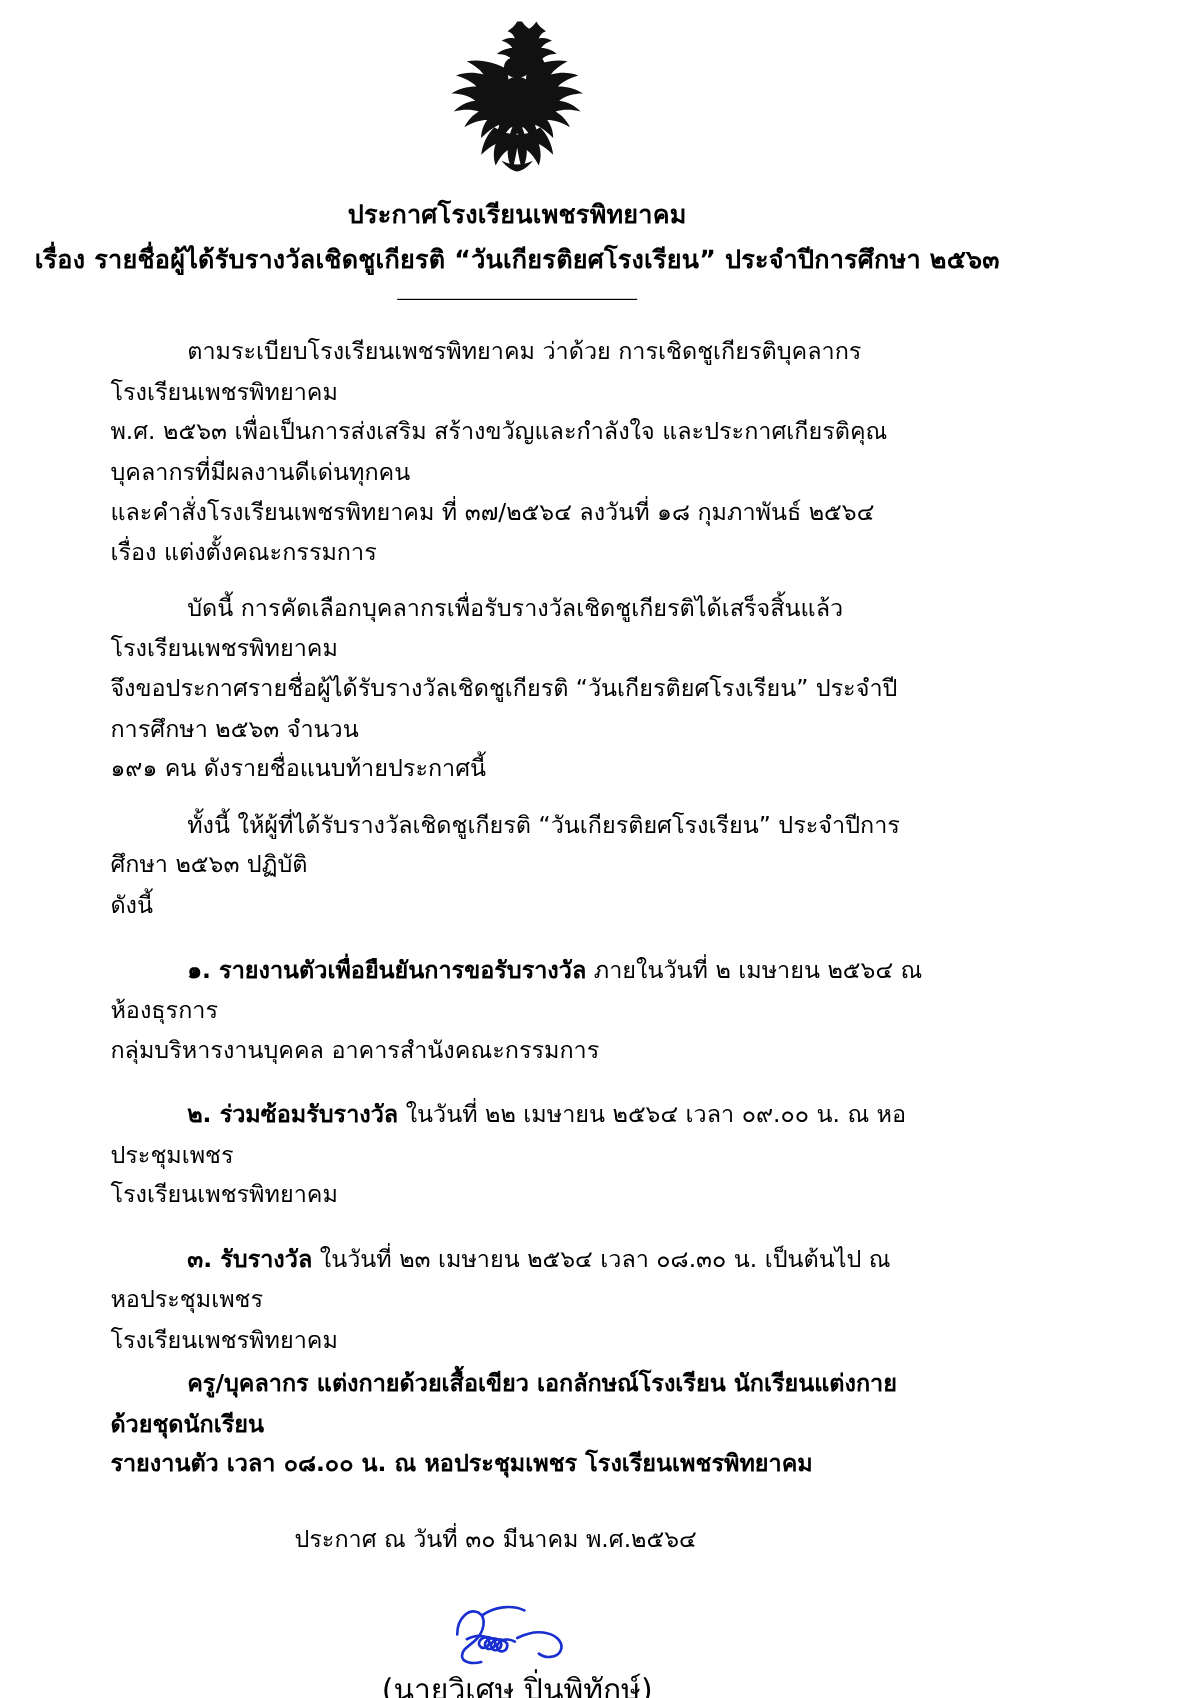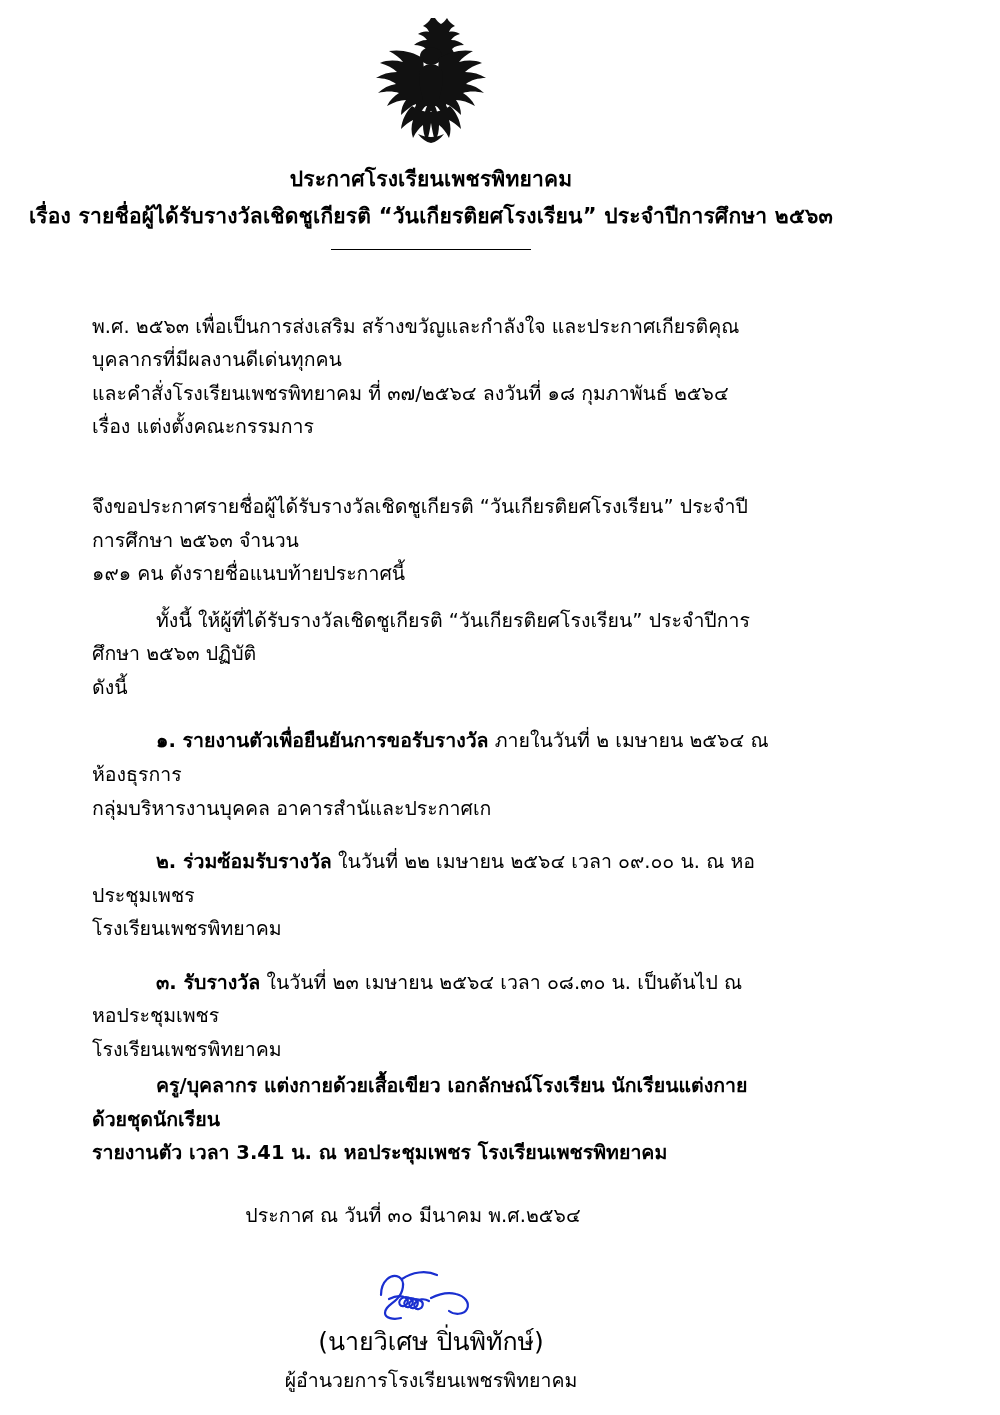--- a/index.html
+++ b/index.html
@@ -149,54 +149,54 @@
 
   <div class="heading">
     <div class="line1">ประกาศโรงเรียนเพชรพิทยาคม</div>
     <div class="line2">เรื่อง  รายชื่อผู้ได้รับรางวัลเชิดชูเกียรติ  “วันเกียรติยศโรงเรียน”  ประจำปีการศึกษา  ๒๕๖๓</div>
     <div class="rule"></div>
   </div>
 
   <div class="body">
 
     <div class="para">
-      <span class="indent"></span><br>
+      <span class="indent"></span><span>ตามระเบียบโรงเรียนเพชรพิทยาคม  ว่าด้วย การเชิดชูเกียรติบุคลากรโรงเรียนเพชรพิทยาคม</span><br>
       <span>พ.ศ. ๒๕๖๓  เพื่อเป็นการส่งเสริม สร้างขวัญและกำลังใจ และประกาศเกียรติคุณบุคลากรที่มีผลงานดีเด่นทุกคน</span><br>
       <span>และคำสั่งโรงเรียนเพชรพิทยาคม ที่ ๓๗/๒๕๖๔ ลงวันที่ ๑๘ กุมภาพันธ์ ๒๕๖๔  เรื่อง แต่งตั้งคณะกรรมการ</span><br>
     </div>
 
     <div class="para p-spaced">
-      <span class="indent"></span><br>
+      <span class="indent"></span><span>บัดนี้  การคัดเลือกบุคลากรเพื่อรับรางวัลเชิดชูเกียรติได้เสร็จสิ้นแล้ว  โรงเรียนเพชรพิทยาคม</span><br>
       <span>จึงขอประกาศรายชื่อผู้ได้รับรางวัลเชิดชูเกียรติ “วันเกียรติยศโรงเรียน” ประจำปีการศึกษา ๒๕๖๓  จำนวน</span><br>
       <span>๑๙๑  คน  ดังรายชื่อแนบท้ายประกาศนี้</span>
     </div>
 
     <div class="para p-spaced">
       <span class="indent"></span><span>ทั้งนี้  ให้ผู้ที่ได้รับรางวัลเชิดชูเกียรติ “วันเกียรติยศโรงเรียน” ประจำปีการศึกษา ๒๕๖๓  ปฏิบัติ</span><br>
       <span>ดังนี้</span>
     </div>
 
     <div class="para list-para">
       <span class="indent"></span><span class="bold">๑. รายงานตัวเพื่อยืนยันการขอรับรางวัล</span><span> ภายในวันที่ ๒  เมษายน  ๒๕๖๔  ณ  ห้องธุรการ</span><br>
-      <span>กลุ่มบริหารงานบุคคล อาคารสำนัและประกาศเก</span>
+      <span>กลุ่มบริหารงานบุคคล อาคารสำนังคณะกรรมการ</span>
     </div>
 
     <div class="para list-para">
       <span class="indent"></span><span class="bold">๒. ร่วมซ้อมรับรางวัล</span><span>  ในวันที่  ๒๒  เมษายน  ๒๕๖๔  เวลา  ๐๙.๐๐  น.  ณ  หอประชุมเพชร</span><br>
       <span>โรงเรียนเพชรพิทยาคม</span>
     </div>
 
     <div class="para list-para">
       <span class="indent"></span><span class="bold">๓. รับรางวัล</span><span>  ในวันที่  ๒๓  เมษายน  ๒๕๖๔  เวลา  ๐๘.๓๐  น.  เป็นต้นไป  ณ  หอประชุมเพชร</span><br>
       <span>โรงเรียนเพชรพิทยาคม</span>
     </div>
 
     <div class="para">
       <span class="indent"></span><span class="bold">ครู/บุคลากร</span><span class="uline-bold">  แต่งกายด้วยเสื้อเขียว เอกลักษณ์โรงเรียน  นักเรียนแต่งกายด้วยชุดนักเรียน</span><br>
-      <span class="uline-bold">รายงานตัว เวลา 3.41 น.   ณ  หอประชุมเพชร  โรงเรียนเพชรพิทยาคม</span>
+      <span class="uline-bold">รายงานตัว เวลา ๐๘.๐๐ น.   ณ  หอประชุมเพชร  โรงเรียนเพชรพิทยาคม</span>
     </div>
 
   </div>
 
   <div class="announce-date">ประกาศ  ณ  วันที่  ๓๐  มีนาคม  พ.ศ.๒๕๖๔</div>
 
   <div class="sign-block">
     <svg class="signature-svg" viewBox="0 0 140 60" aria-hidden="true">
       <g fill="none" stroke="#1a2fd0" stroke-width="2.2" stroke-linecap="round" stroke-linejoin="round">
         <path d="M20 30 c0 -14 10 -22 18 -18 c7 4 4 16 -2 22 c-6 6 -12 8 -12 14 c0 5 8 7 16 5"></path>

